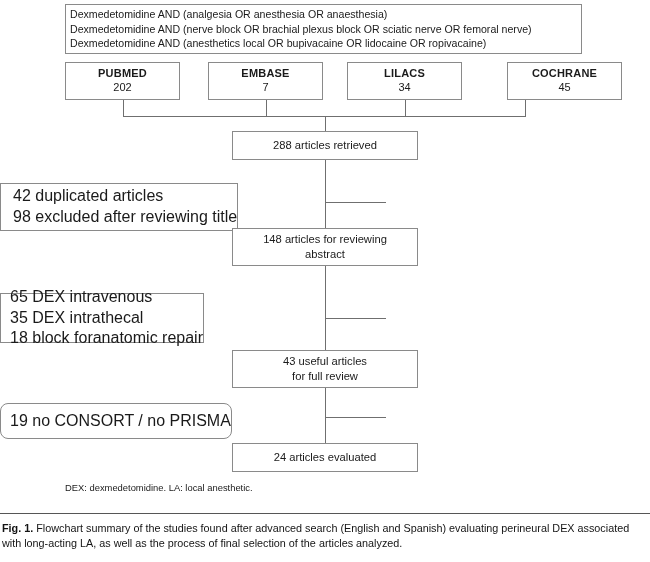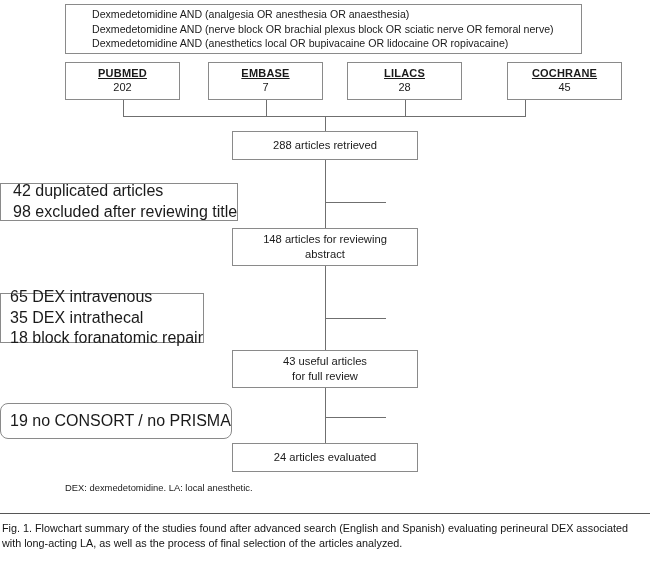--- a/index.html
+++ b/index.html
@@ -43,59 +43,58 @@
   .box.center .line { text-align: center; }
   .box.left { padding-left: 9px; }
   .box.left .line { text-align: left; }
 
   
   #query-box {
     left: 65px;
     top: 4px;
     width: 517px;
     height: 50px;
-    padding-left: 26px;
+    padding-left: 4px;
     font-size: 10.6px;
   }
   #query-box .line { line-height: 1.36; }
 
   
   .db-box {
     top: 62px;
     height: 38px;
     width: 115px;
     font-size: 11px;
   }
   .db-box .db-name {
     font-weight: bold;
     text-align: center;
     letter-spacing: 0.2px;
     line-height: 1.25;
-    text-decoration: underline;
   }
   .db-box .db-count {
     text-align: center;
     line-height: 1.25;
   }
   #db-pubmed   { left: 65px; }
   #db-embase   { left: 208px; }
   #db-lilacs   { left: 347px; }
   #db-cochrane { left: 467px; margin-left: 40px; }
 
   
   .main-box {
     left: 232px;
     width: 186px;
     font-size: 11.2px;
   }
   #box-retrieved { top: 131px; height: 29px; }
   #box-abstract  { top: 228px; height: 38px; }
   #box-useful    { top: 350px; height: 38px; }
   #box-evaluated { top: 443px; height: 29px; }
-  #box-excl-1 { top: 183px; height: 38px; padding-left: 12px; }
+  #box-excl-1 { top: 183px; height: 48px; padding-left: 12px; }
   #box-excl-2 { top: 293px; height: 50px; }
   #box-excl-3 { top: 403px; height: 36px; border-radius: 8px; }
 
   
   .vline, .hline {
     position: absolute;
     background: #6f6f6f;
     z-index: 1;
   }
   .vline { width: 1px; }
@@ -122,21 +121,21 @@
   }
   #caption {
     position: absolute;
     left: 2px;
     top: 521px;
     width: 648px;
     font-size: 10.8px;
     line-height: 1.42;
     color: #141414;
   }
-  #caption .cap-label { font-weight: normal; }
+  #caption .cap-label { font-weight: bold; }
 </style>
 </head>
 <body>
 
 <div id="figure-area">
 
   <div class="box left" id="query-box">
     <span class="line">Dexmedetomidine AND (analgesia OR anesthesia OR anaesthesia)</span>
     <span class="line">Dexmedetomidine AND (nerve block OR brachial plexus block OR sciatic nerve OR femoral nerve)</span>
     <span class="line">Dexmedetomidine AND (anesthetics local OR bupivacaine OR lidocaine OR ropivacaine)</span>
@@ -145,21 +144,21 @@
   <div class="box center db-box" id="db-pubmed">
     <span class="db-name">PUBMED</span>
     <span class="db-count">202</span>
   </div>
   <div class="box center db-box" id="db-embase">
     <span class="db-name">EMBASE</span>
     <span class="db-count">7</span>
   </div>
   <div class="box center db-box" id="db-lilacs">
     <span class="db-name">LILACS</span>
-    <span class="db-count">28</span>
+    <span class="db-count">34</span>
   </div>
   <div class="box center db-box" id="db-cochrane">
     <span class="db-name">COCHRANE</span>
     <span class="db-count">45</span>
   </div>
 
   <div class="vline" style="left:123px; top:100px; height:16px;"></div>
   <div class="vline" style="left:266px; top:100px; height:16px;"></div>
   <div class="vline" style="left:405px; top:100px; height:16px;"></div>
   <div class="vline" style="left:525px; top:100px; height:16px;"></div>

